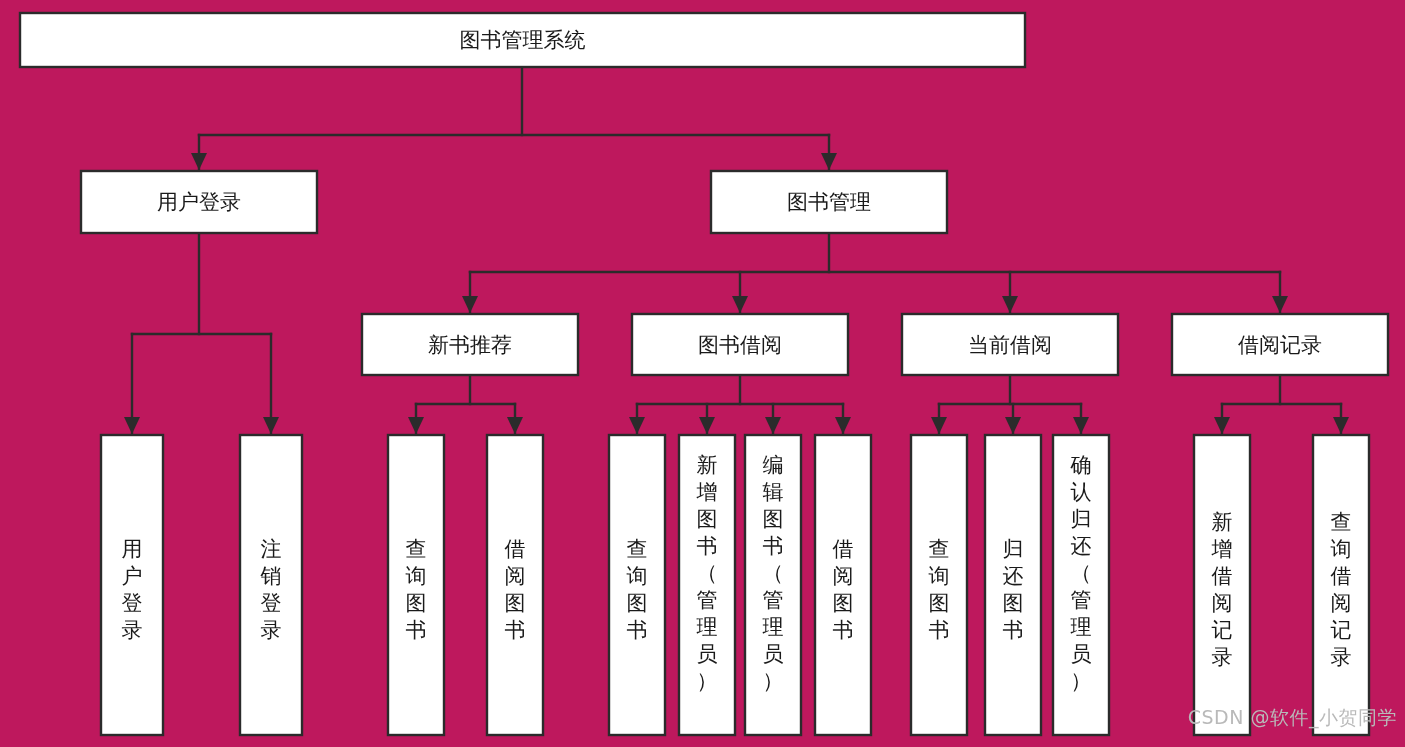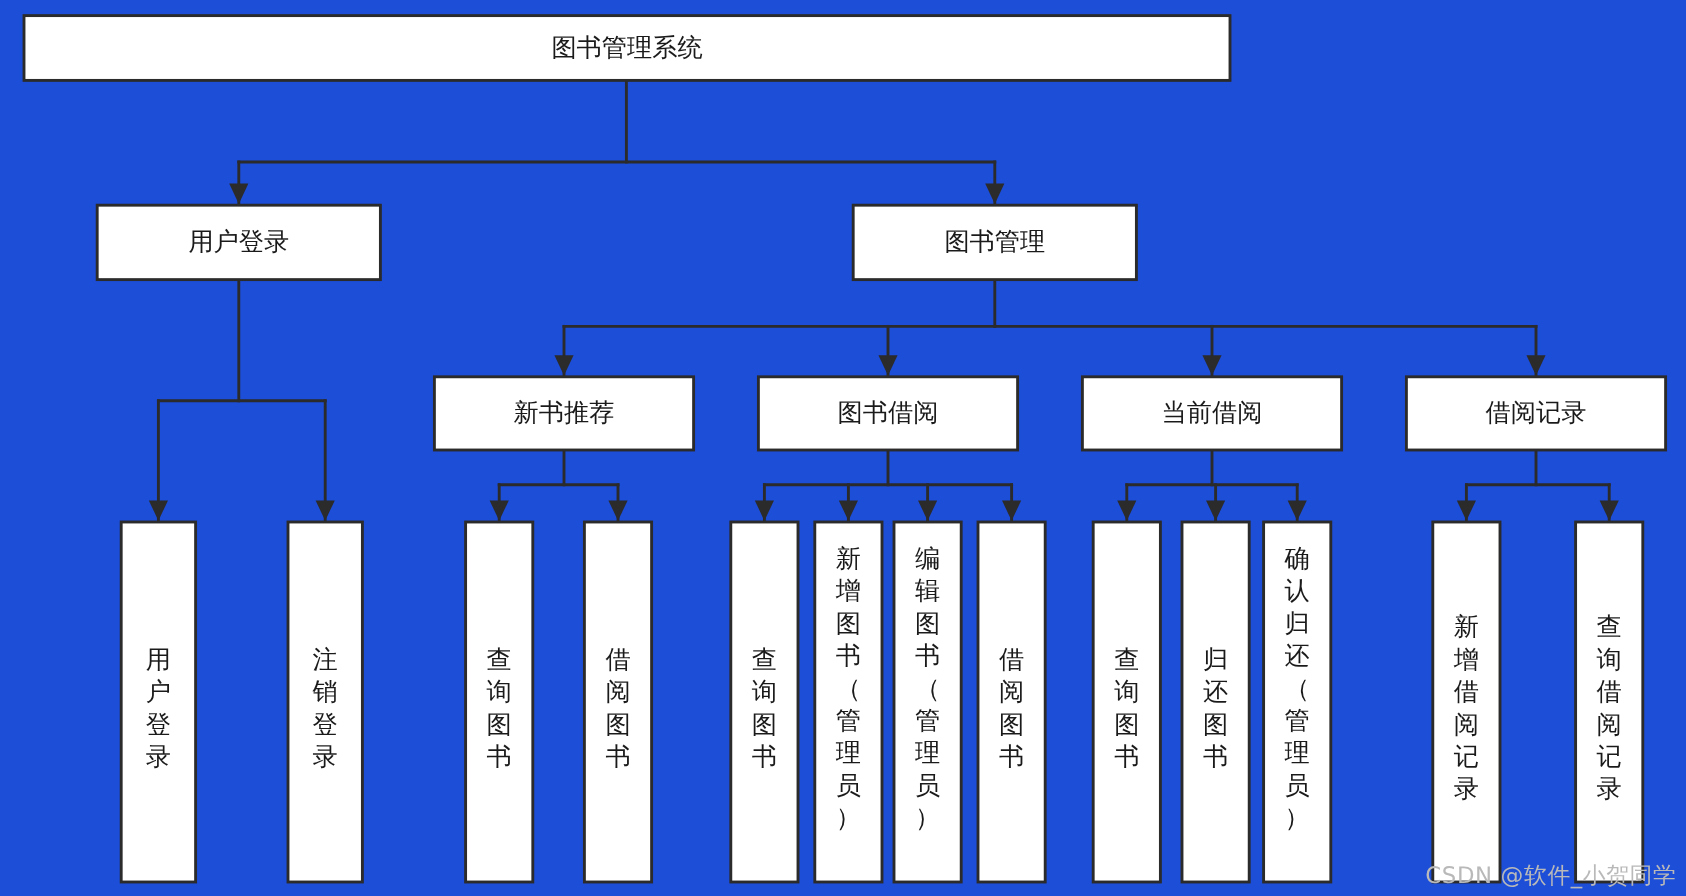--- a/index.html
+++ b/index.html
@@ -11,21 +11,21 @@
   body {
     width: 1405px;
     height: 747px;
     overflow: hidden;
     font-family: "DejaVu Sans", "Liberation Sans", sans-serif;
   }
   #diagram-root {
     position: relative;
     width: 1405px;
     height: 747px;
-    background: #1d4ed8;
+    background: #be185d;
   }
   svg#flow-svg {
     position: absolute;
     left: 0;
     top: 0;
     width: 1405px;
     height: 747px;
     display: block;
   }
   .node-box {
@@ -52,21 +52,21 @@
     fill: none;
     stroke-linecap: square;
   }
   .arrow-head {
     fill: #2b2b2b;
     stroke: none;
   }
   .watermark {
     position: absolute;
     right: 8px;
-    bottom: 4px;
+    bottom: 16px;
     font-family: "DejaVu Sans", "Liberation Sans", sans-serif;
     font-size: 19px;
     color: #b9b9b9;
     letter-spacing: 0.5px;
     white-space: nowrap;
     user-select: none;
   }
 </style>
 </head>
 <body>

